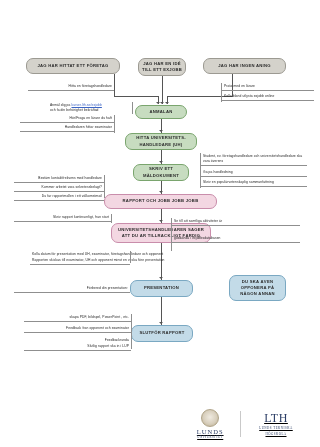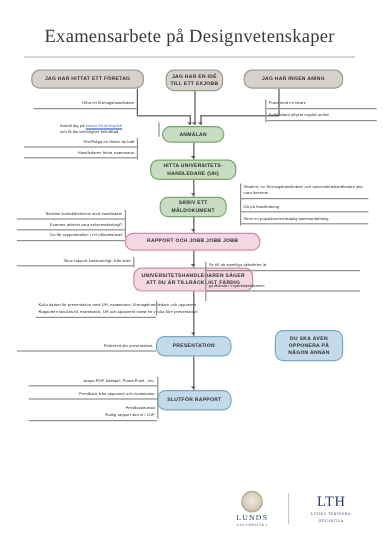--- a/index.html
+++ b/index.html
@@ -76,45 +76,41 @@
     border-right:2px solid transparent;
     border-top:2.6px solid #555;
   }
 
   
   .footer{
     position:absolute;left:0;bottom:6px;width:316px;height:42px;
   }
   .logos{
     position:absolute;right:14px;bottom:2px;
-    display:flex;align-items:center;gap:9px;
+    display:flex;align-items:center;gap:9px;text-decoration:underline;
   }
   .logo-lu{display:flex;flex-direction:column;align-items:center;width:42px;}
   .seal{
     width:16px;height:16px;border-radius:50%;
     background:radial-gradient(circle at 50% 45%, #efeae0 0%, #d8cfbd 55%, #b5a888 100%);
     border:0.8px solid #b0a489;
     margin-bottom:1.5px;
   }
   .lu-name{font-family:"Liberation Serif",serif;font-size:6.5px;color:#2c3e66;letter-spacing:1px;}
   .lu-sub{font-family:"Liberation Serif",serif;font-size:3px;color:#2c3e66;letter-spacing:.6px;}
   .divider{width:0.8px;height:26px;background:#c9c9c9;}
   .logo-lth{display:flex;flex-direction:column;align-items:center;width:52px;}
   .lth-name{font-family:"Liberation Serif",serif;font-size:12px;color:#2c3e66;letter-spacing:.5px;line-height:1;}
   .lth-sub{font-family:"Liberation Serif",serif;font-size:3.1px;color:#2c3e66;letter-spacing:.5px;text-align:center;line-height:1.35;margin-top:2px;}
 </style>
 </head>
 <body>
 
 <div class="page">
 
-  <div class="title-wrap">
-    <div class="title">Examensarbete på Designvetenskaper</div>
-    <div class="title-rule"></div>
-  </div>
 
   <div class="chart">
 
     <div class="node n-grey" style="left:26px;top:8px;width:94px;height:16px;">JAG HAR HITTAT ETT FÖRETAG</div>
 
     <div class="node n-grey" style="left:138px;top:8px;width:48px;height:18px;">JAG HAR EN IDÉ TILL ETT EXJOBB</div>
 
     <div class="node n-grey" style="left:203px;top:8px;width:83px;height:16px;">JAG HAR INGEN ANING</div>
 
     <div class="ln lnv" style="left:114px;top:24px;height:22px;"></div>

